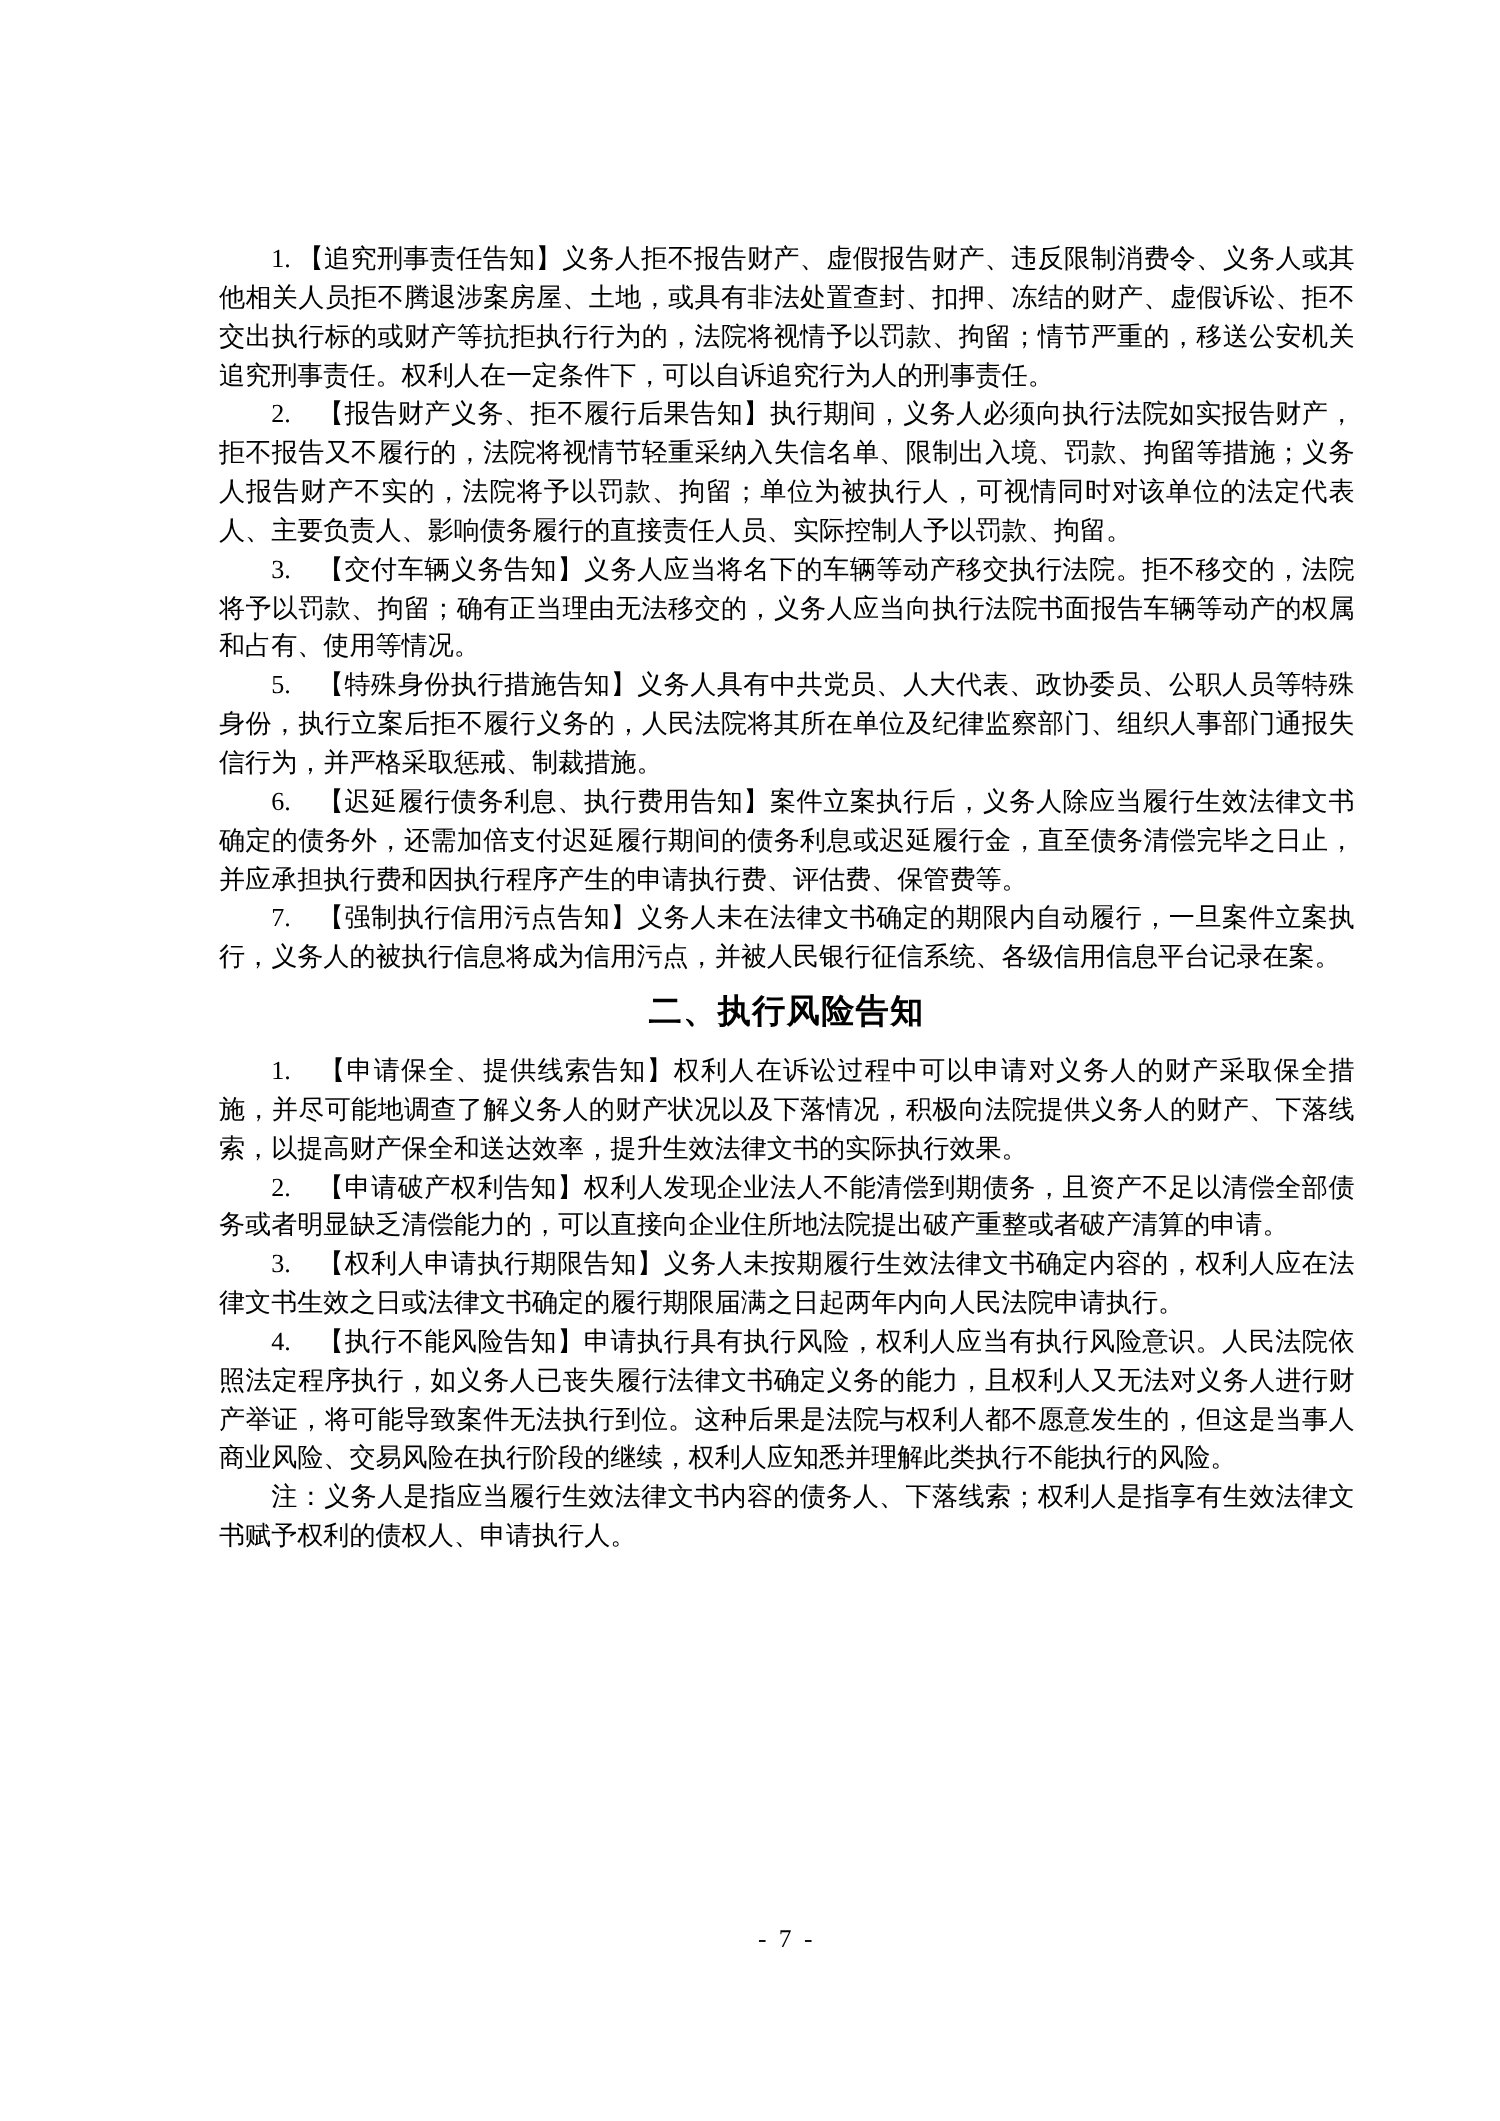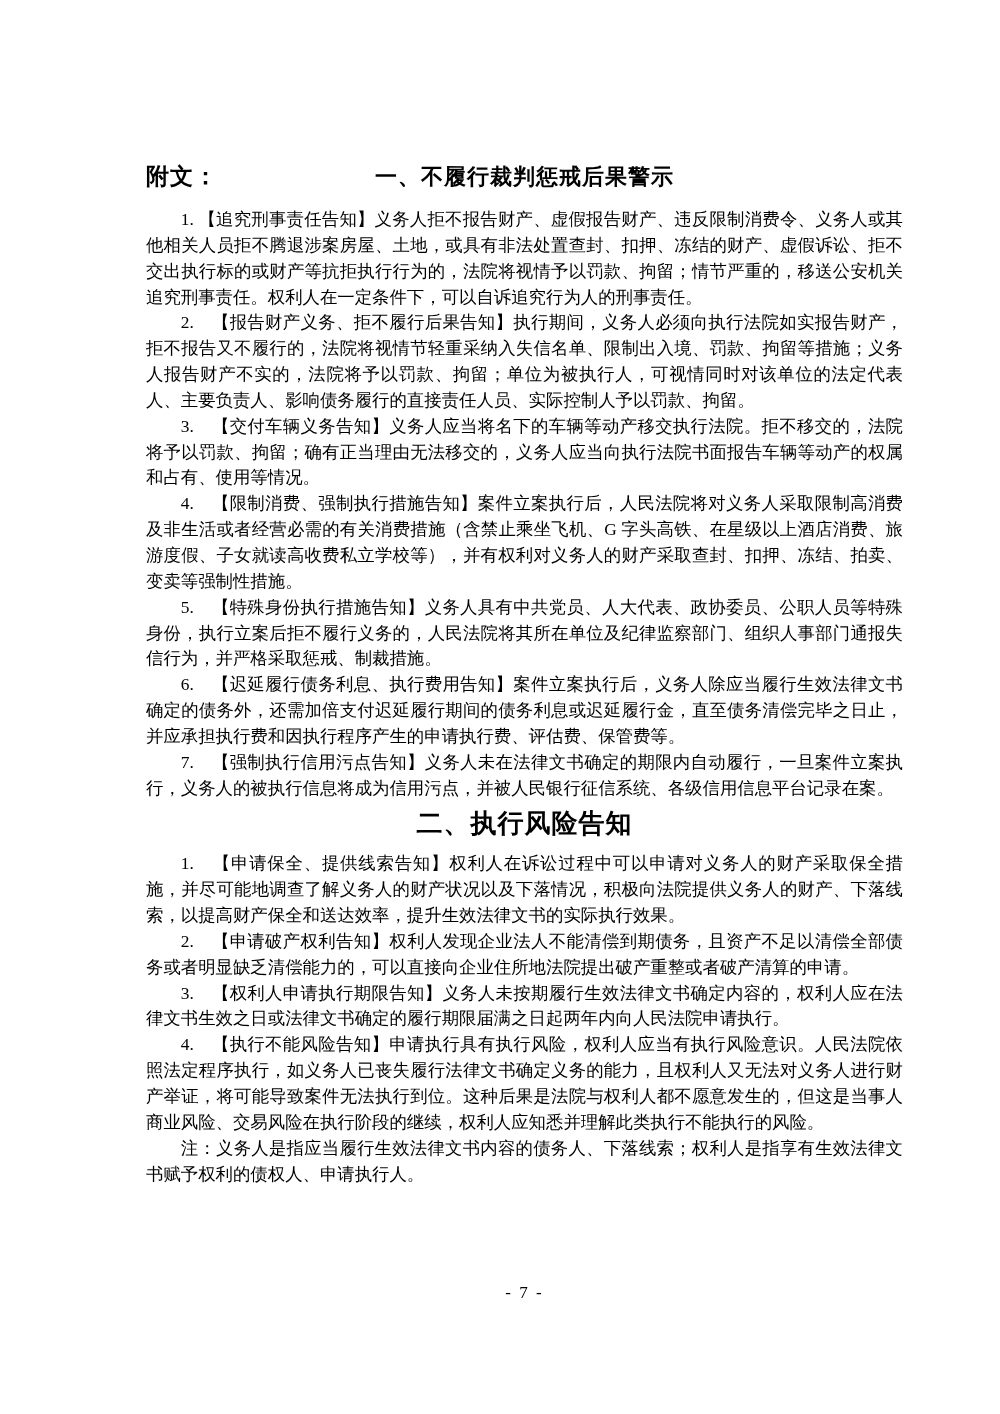--- a/index.html
+++ b/index.html
@@ -41,21 +41,21 @@
     margin: 0;
     text-align: center;
     font-size: 22px;
     font-weight: bold;
     letter-spacing: 1px;
     line-height: 33px;
   }
   .section-title-2 {
     margin: 8px 0 12px 0;
     text-align: center;
-    font-size: 26px;
+    font-size: 22px;
     font-weight: bold;
     letter-spacing: 1px;
     line-height: 30px;
   }
   .body-para {
     margin: 0;
     font-size: 17.4px;
     line-height: 25.85px;
     text-align: justify;
     text-indent: 2em;
@@ -69,29 +69,24 @@
     font-size: 17px;
     letter-spacing: 2px;
   }
 </style>
 </head>
 <body>
 
 <div class="page">
   <div class="content">
 
-    <div class="header-row">
-      <span class="page-label">附文：</span>
-      <h1 class="section-title">一、不履行裁判惩戒后果警示</h1>
-    </div>
 
     <p class="body-para">1. 【追究刑事责任告知】义务人拒不报告财产、虚假报告财产、违反限制消费令、义务人或其他相关人员拒不腾退涉案房屋、土地，或具有非法处置查封、扣押、冻结的财产、虚假诉讼、拒不交出执行标的或财产等抗拒执行行为的，法院将视情予以罚款、拘留；情节严重的，移送公安机关追究刑事责任。权利人在一定条件下，可以自诉追究行为人的刑事责任。</p>
     <p class="body-para">2.　【报告财产义务、拒不履行后果告知】执行期间，义务人必须向执行法院如实报告财产，拒不报告又不履行的，法院将视情节轻重采纳入失信名单、限制出入境、罚款、拘留等措施；义务人报告财产不实的，法院将予以罚款、拘留；单位为被执行人，可视情同时对该单位的法定代表人、主要负责人、影响债务履行的直接责任人员、实际控制人予以罚款、拘留。</p>
     <p class="body-para">3.　【交付车辆义务告知】义务人应当将名下的车辆等动产移交执行法院。拒不移交的，法院将予以罚款、拘留；确有正当理由无法移交的，义务人应当向执行法院书面报告车辆等动产的权属和占有、使用等情况。</p>
-    <p class="body-para">4.　【限制消费、强制执行措施告知】案件立案执行后，人民法院将对义务人采取限制高消费及非生活或者经营必需的有关消费措施（含禁止乘坐飞机、G 字头高铁、在星级以上酒店消费、旅游度假、子女就读高收费私立学校等），并有权利对义务人的财产采取查封、扣押、冻结、拍卖、变卖等强制性措施。</p>
     <p class="body-para">5.　【特殊身份执行措施告知】义务人具有中共党员、人大代表、政协委员、公职人员等特殊身份，执行立案后拒不履行义务的，人民法院将其所在单位及纪律监察部门、组织人事部门通报失信行为，并严格采取惩戒、制裁措施。</p>
     <p class="body-para">6.　【迟延履行债务利息、执行费用告知】案件立案执行后，义务人除应当履行生效法律文书确定的债务外，还需加倍支付迟延履行期间的债务利息或迟延履行金，直至债务清偿完毕之日止，并应承担执行费和因执行程序产生的申请执行费、评估费、保管费等。</p>
     <p class="body-para">7.　【强制执行信用污点告知】义务人未在法律文书确定的期限内自动履行，一旦案件立案执行，义务人的被执行信息将成为信用污点，并被人民银行征信系统、各级信用信息平台记录在案。</p>
 
     <h2 class="section-title-2">二、执行风险告知</h2>
 
     <p class="body-para">1.　【申请保全、提供线索告知】权利人在诉讼过程中可以申请对义务人的财产采取保全措施，并尽可能地调查了解义务人的财产状况以及下落情况，积极向法院提供义务人的财产、下落线索，以提高财产保全和送达效率，提升生效法律文书的实际执行效果。</p>
     <p class="body-para">2.　【申请破产权利告知】权利人发现企业法人不能清偿到期债务，且资产不足以清偿全部债务或者明显缺乏清偿能力的，可以直接向企业住所地法院提出破产重整或者破产清算的申请。</p>
     <p class="body-para">3.　【权利人申请执行期限告知】义务人未按期履行生效法律文书确定内容的，权利人应在法律文书生效之日或法律文书确定的履行期限届满之日起两年内向人民法院申请执行。</p>
     <p class="body-para">4.　【执行不能风险告知】申请执行具有执行风险，权利人应当有执行风险意识。人民法院依照法定程序执行，如义务人已丧失履行法律文书确定义务的能力，且权利人又无法对义务人进行财产举证，将可能导致案件无法执行到位。这种后果是法院与权利人都不愿意发生的，但这是当事人商业风险、交易风险在执行阶段的继续，权利人应知悉并理解此类执行不能执行的风险。</p>

